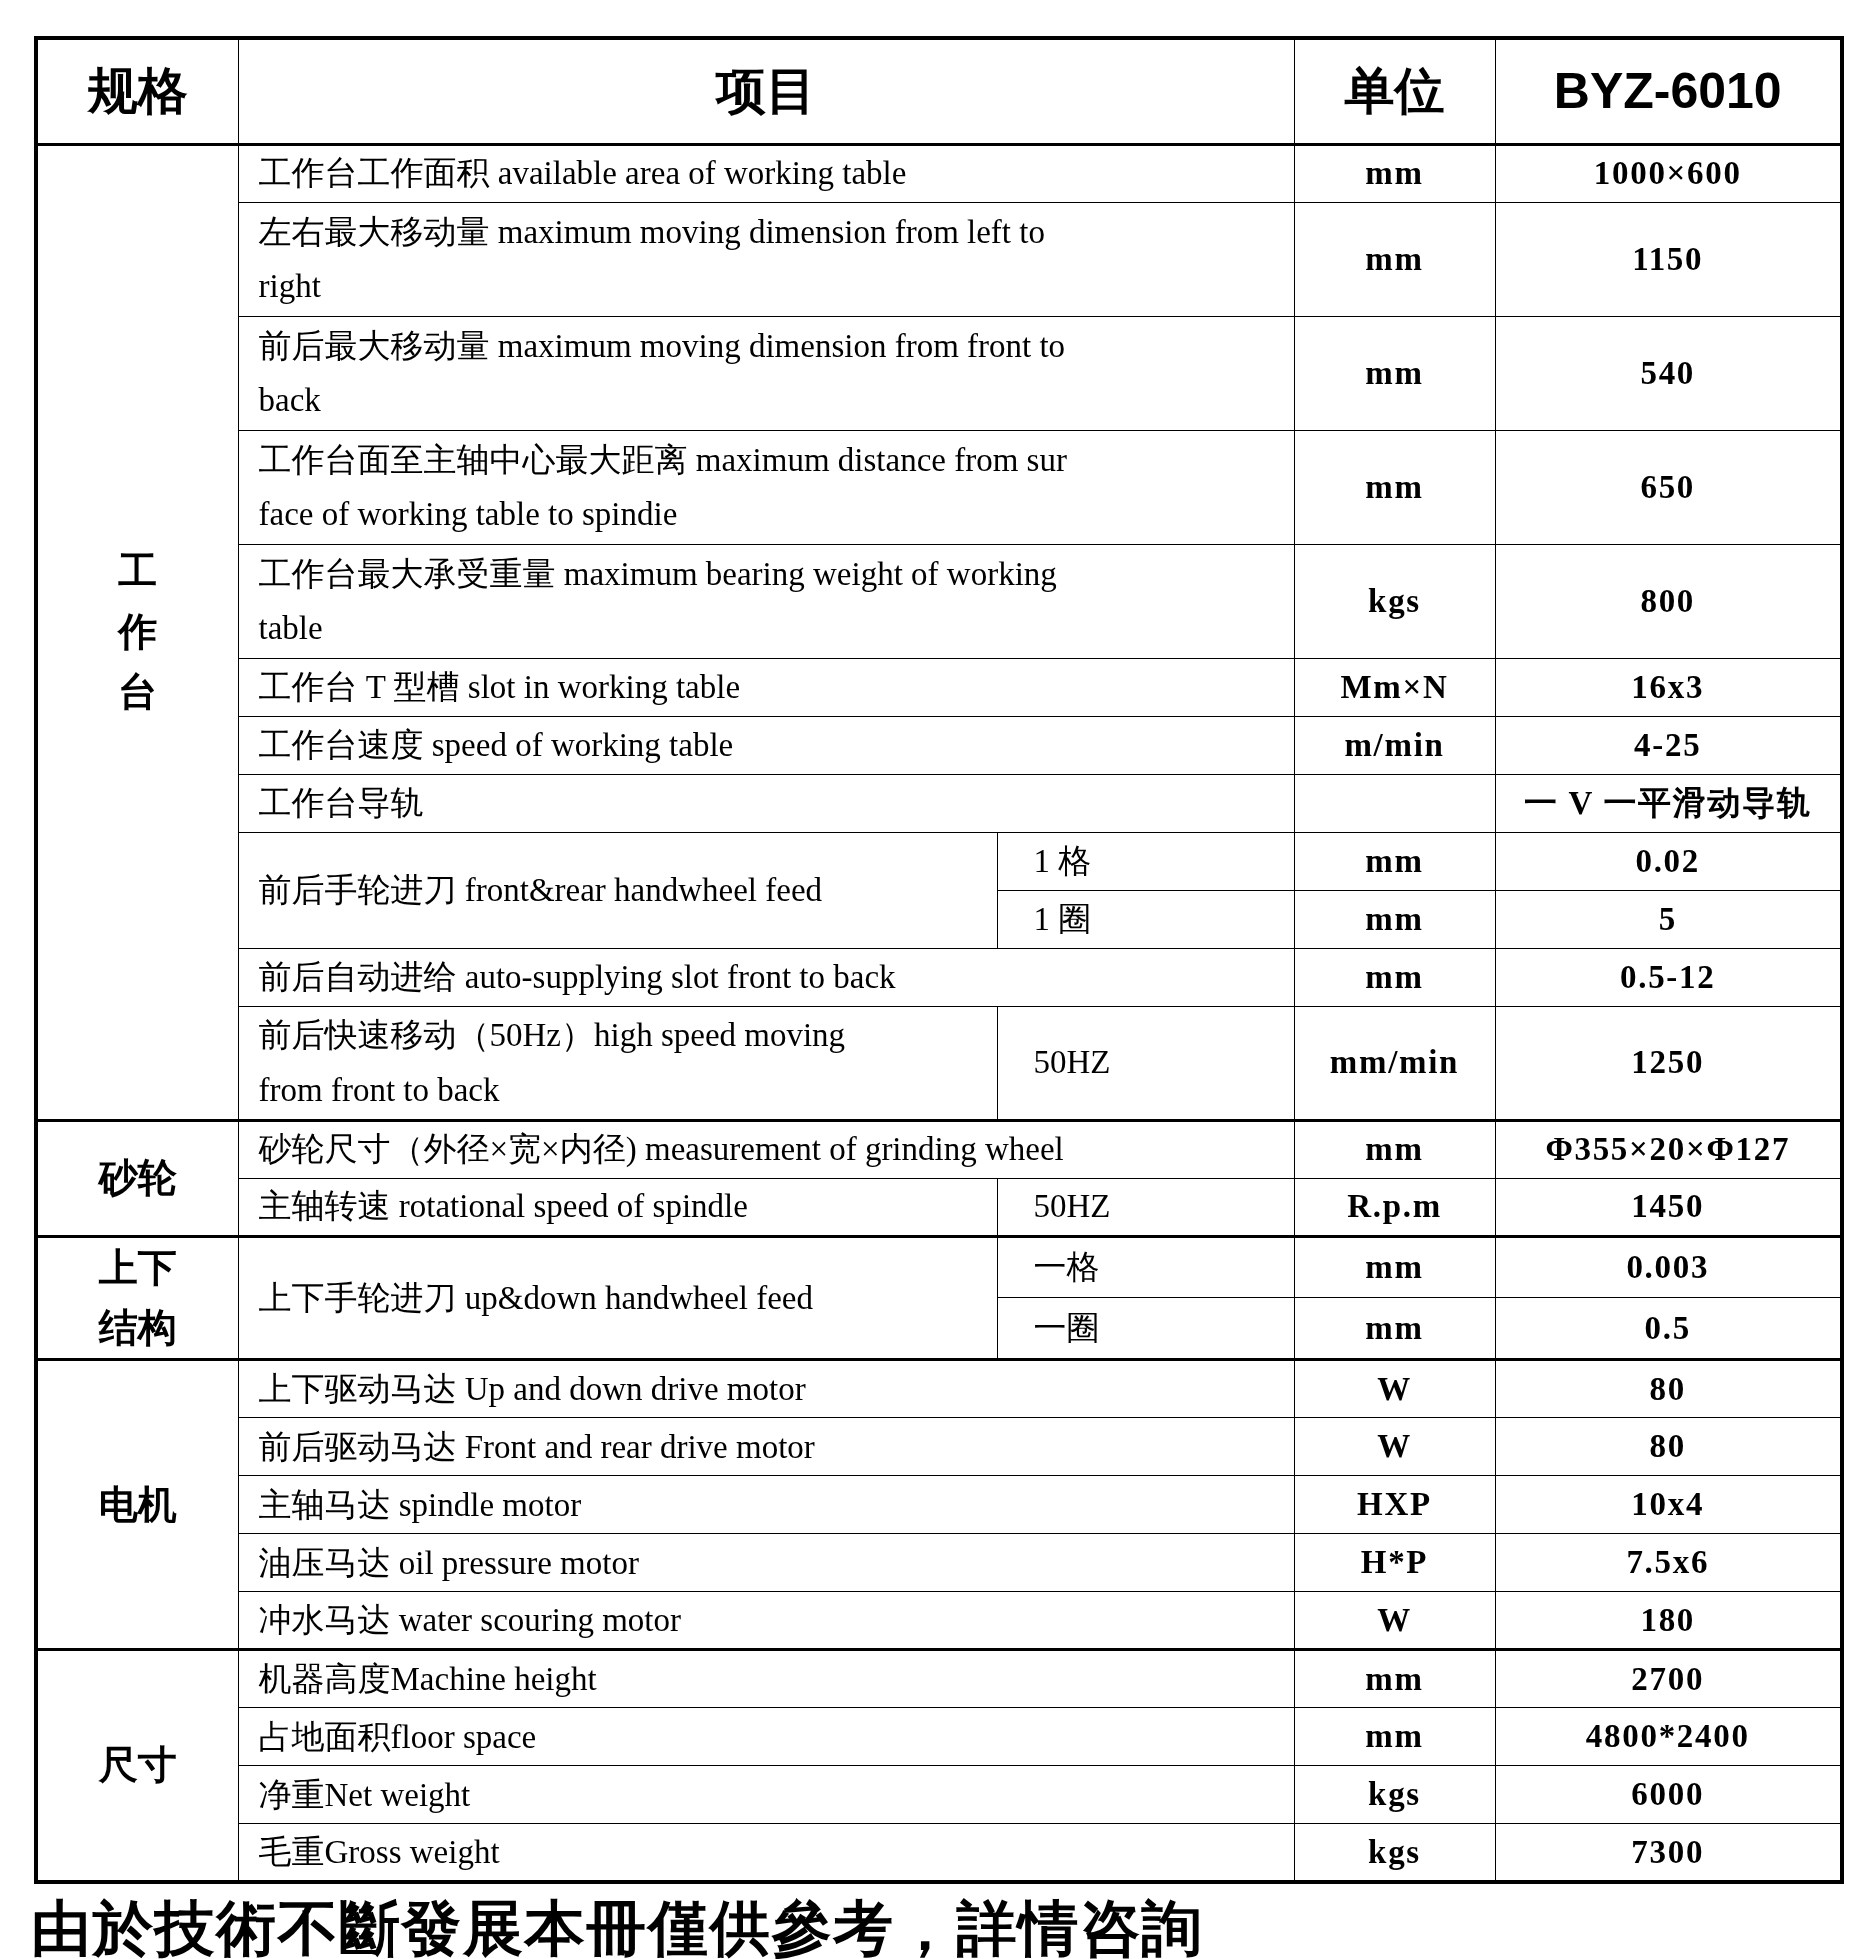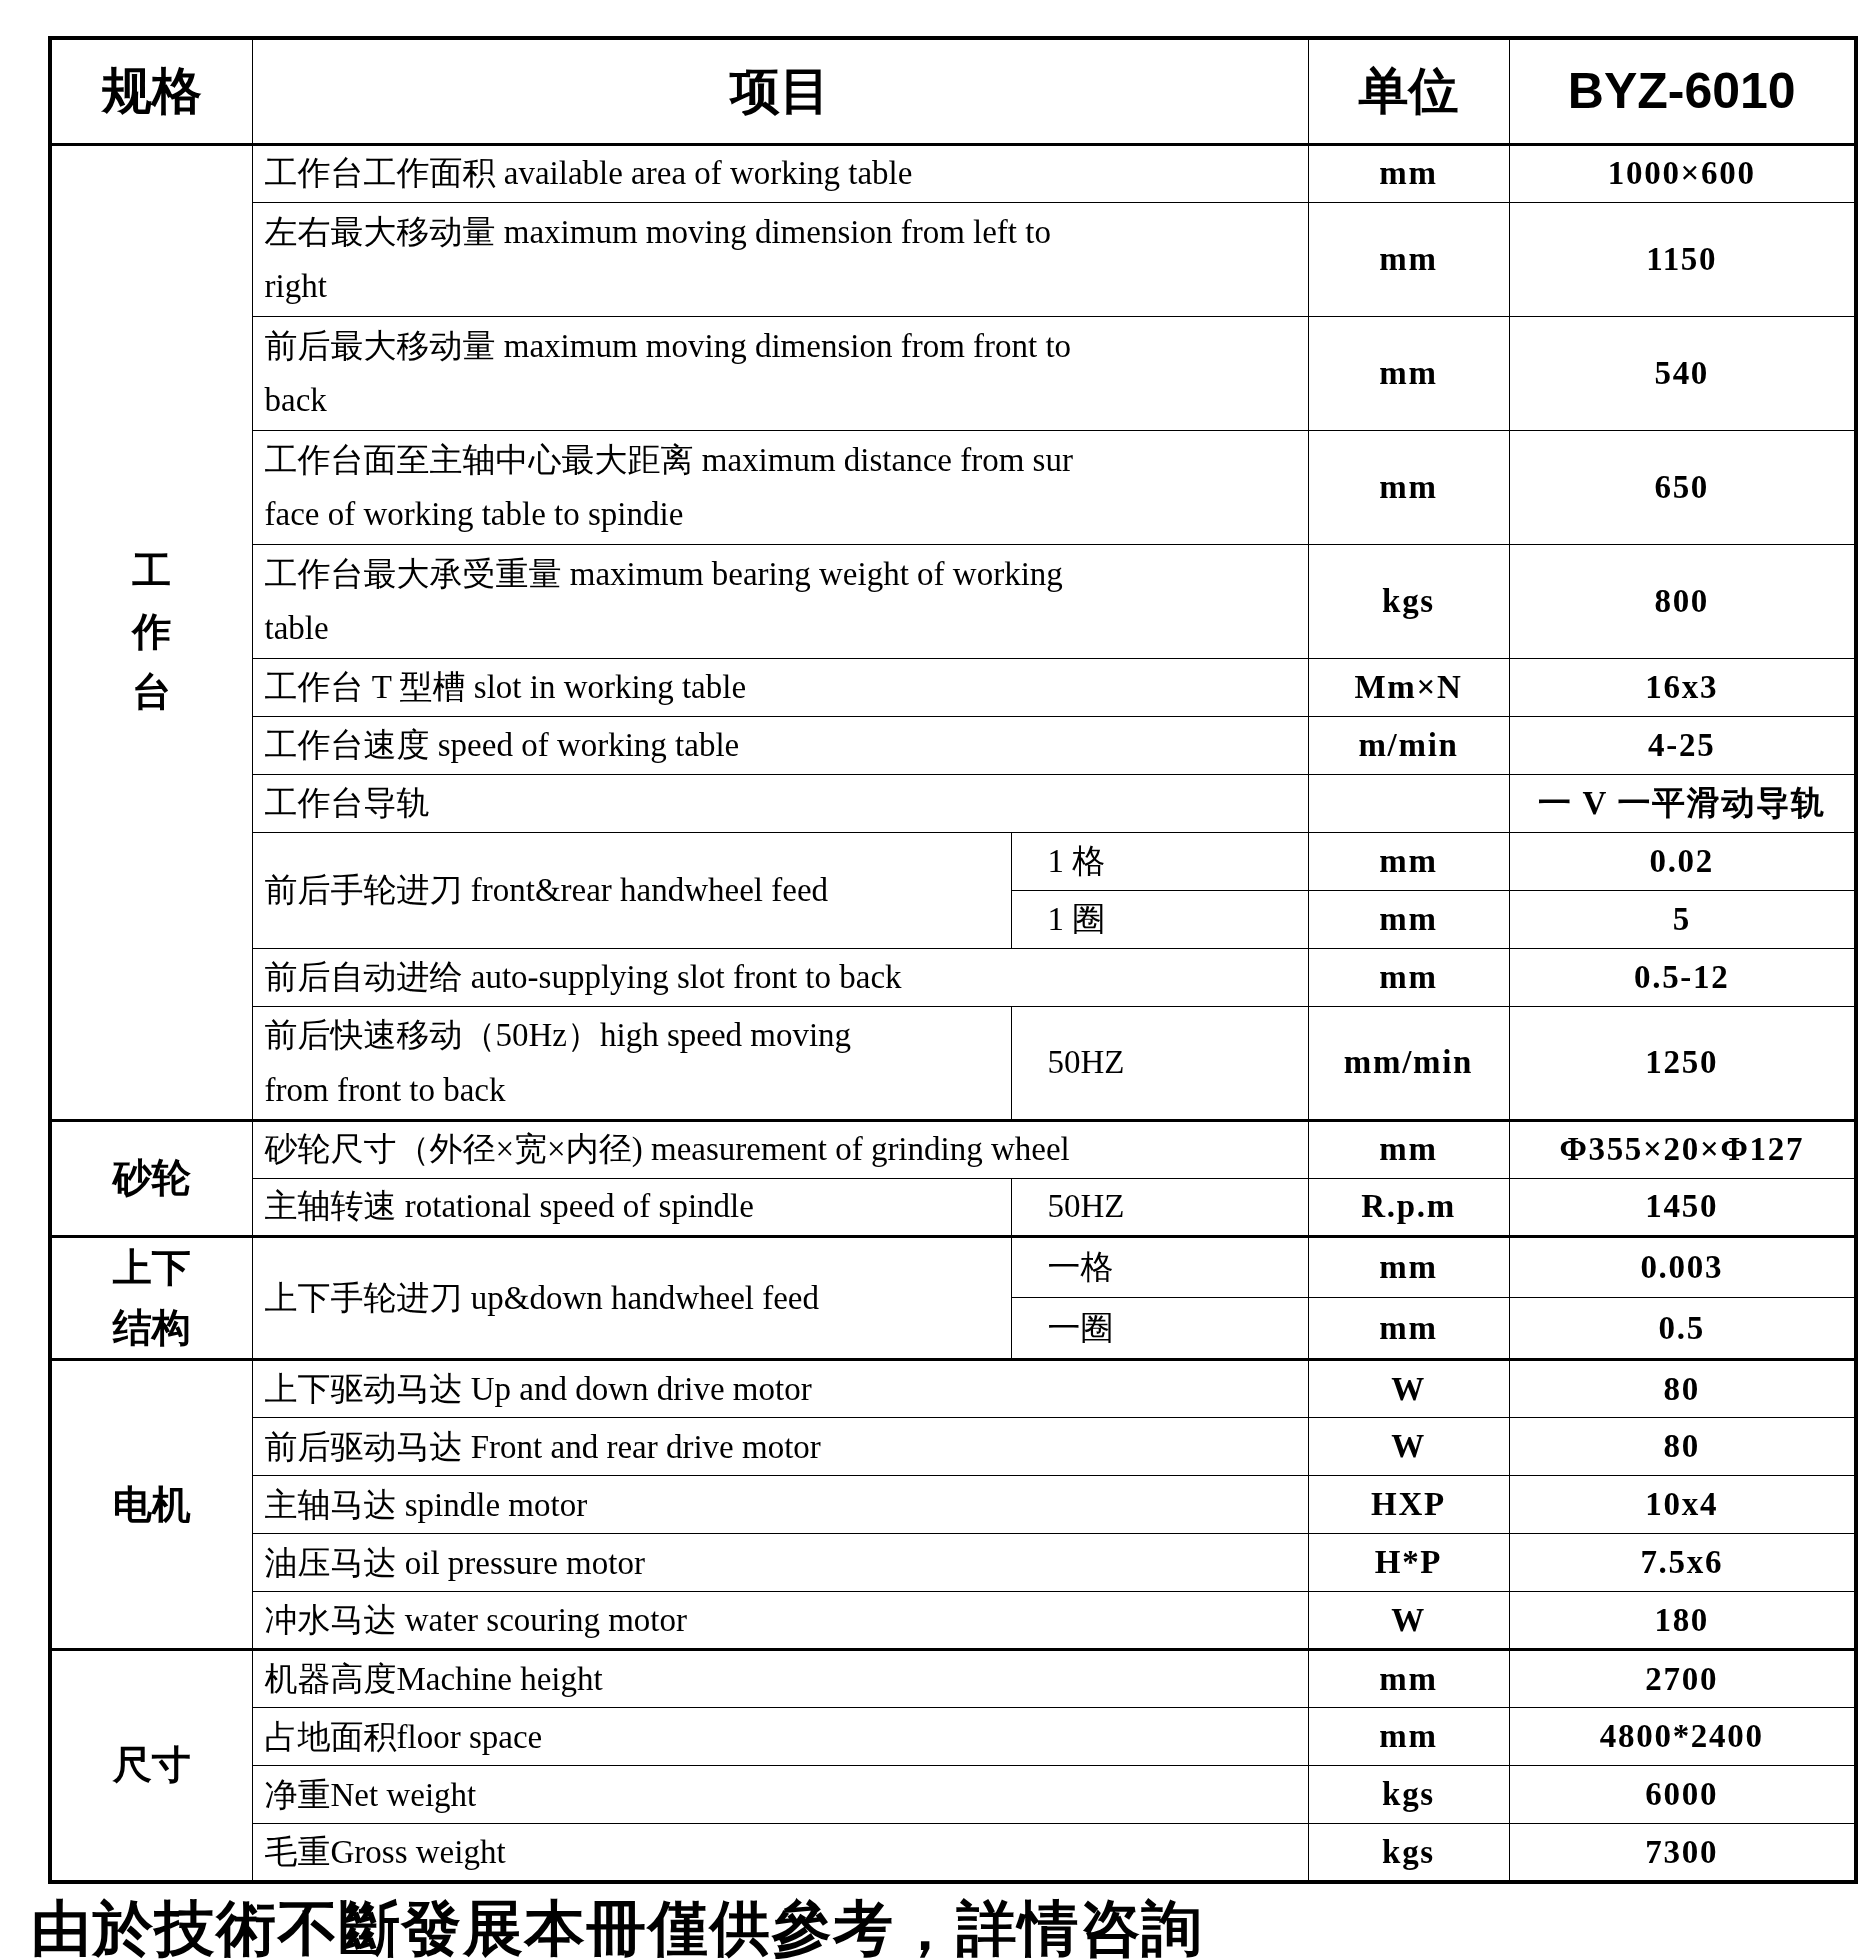--- a/index.html
+++ b/index.html
@@ -5,21 +5,21 @@
   html, body {
     margin: 0; padding: 0;
     width: 1871px; height: 1960px;
     background: #ffffff;
     color: #000000;
     font-family: "Liberation Serif", "DejaVu Serif", serif;
   }
   .page { position: relative; width: 1871px; height: 1960px; overflow: hidden; }
 
   table.spec {
-    position: absolute; left: 48px; top: 36px;
+    position: absolute; left: 34px; top: 36px;
     width: 1806px;
     border-collapse: collapse;
     table-layout: fixed;
     border: 4.3px solid #000;
   }
   col.c-spec  { width: 202px; }
   col.c-item  { width: 759px; }
   col.c-sub   { width: 297px; }
   col.c-unit  { width: 201px; }
   col.c-val   { width: 347px; }
@@ -49,21 +49,21 @@
     font-size: 39px;
     text-align: center;
     white-space: pre-line;
     line-height: 1.55;
   }
   td.item, td.subcell {
     font-size: 33px;
     text-align: left;
     white-space: pre-line;
     line-height: 1.65;
-    padding-left: 12px;
+    padding-left: 20px;
     padding-right: 6.8px;
   }
   td.subcell { padding-left: 36px; }
   td.unit, td.val {
     font-size: 33px;
     text-align: center;
     letter-spacing: 1.7px;
     white-space: nowrap;
     font-weight: bold;
   }

